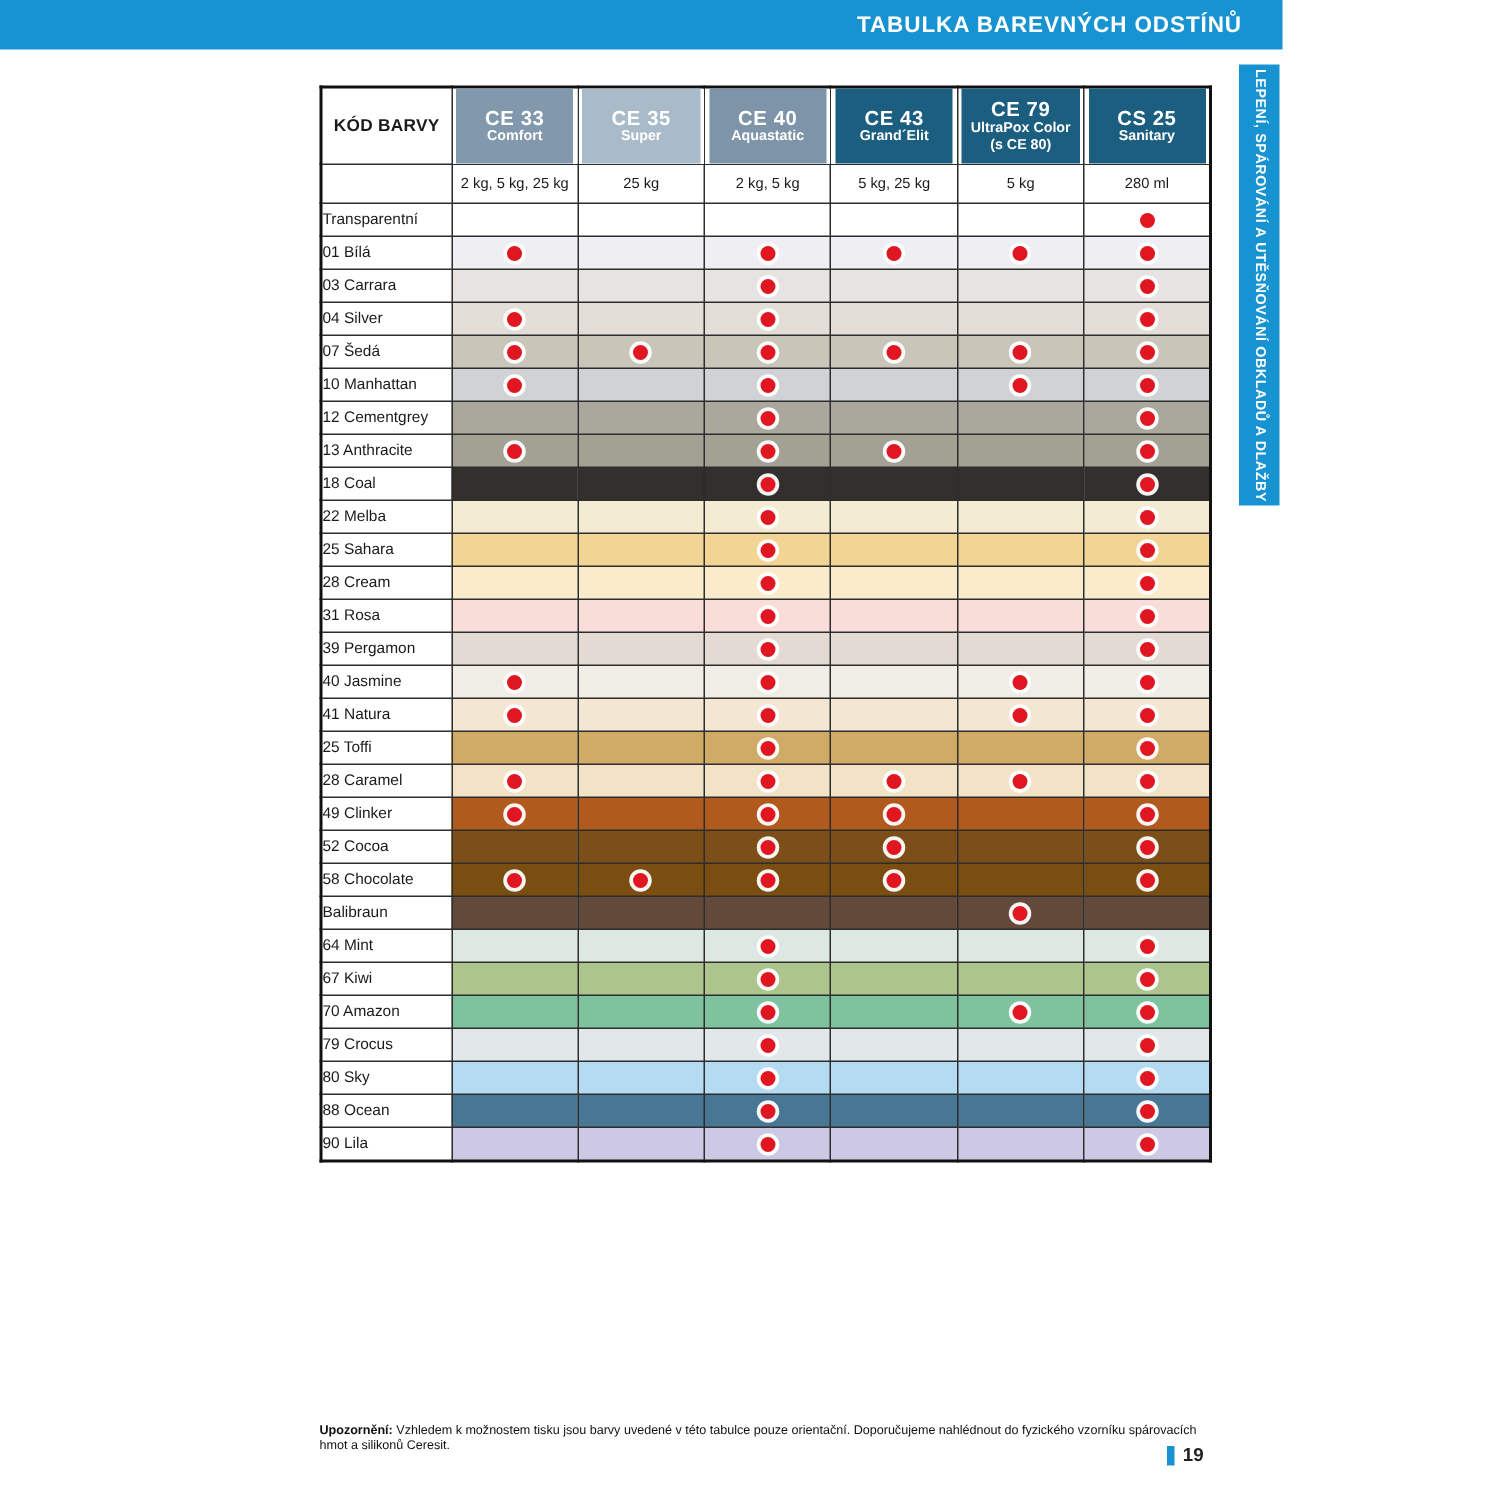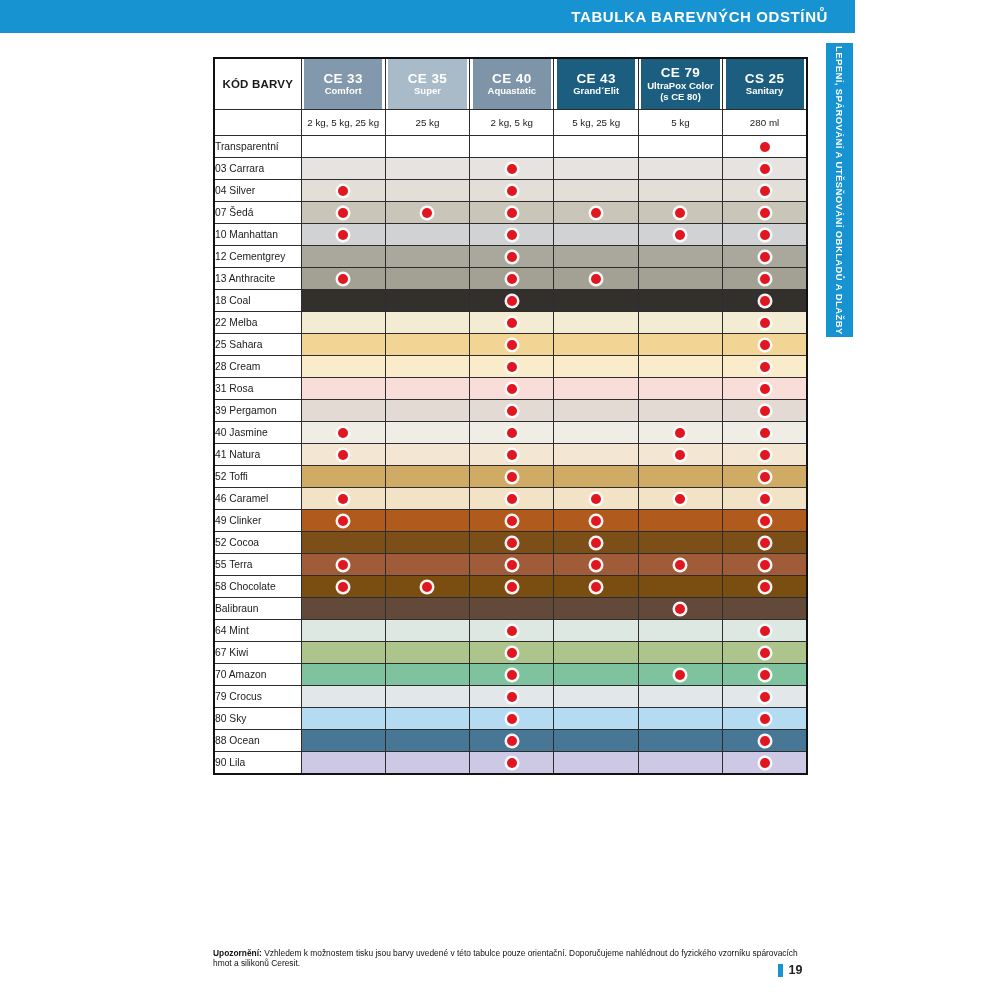--- a/index.html
+++ b/index.html
@@ -146,20 +146,39 @@
           <td class="swatch" style="background:#ffffff"></td>
           <td class="swatch" style="background:#ffffff"></td>
           <td class="swatch" style="background:#ffffff"></td>
           <td class="swatch" style="background:#ffffff"></td>
           <td class="swatch" style="background:#ffffff"></td>
           <td class="swatch" style="background:#ffffff">
             <div class="dot"></div>
           </td>
         </tr>
         <tr class="data-row">
+          <td class="label">01 Bílá</td>
+          <td class="swatch" style="background:#efeef3">
+            <div class="dot"></div>
+          </td>
+          <td class="swatch" style="background:#efeef3"></td>
+          <td class="swatch" style="background:#efeef3">
+            <div class="dot"></div>
+          </td>
+          <td class="swatch" style="background:#efeef3">
+            <div class="dot"></div>
+          </td>
+          <td class="swatch" style="background:#efeef3">
+            <div class="dot"></div>
+          </td>
+          <td class="swatch" style="background:#efeef3">
+            <div class="dot"></div>
+          </td>
+        </tr>
+        <tr class="data-row">
           <td class="label">03 Carrara</td>
           <td class="swatch" style="background:#e7e3e0"></td>
           <td class="swatch" style="background:#e7e3e0"></td>
           <td class="swatch" style="background:#e7e3e0">
             <div class="dot"></div>
           </td>
           <td class="swatch" style="background:#e7e3e0"></td>
           <td class="swatch" style="background:#e7e3e0"></td>
           <td class="swatch" style="background:#e7e3e0">
             <div class="dot"></div>
@@ -354,34 +373,34 @@
           </td>
           <td class="swatch" style="background:#f3e6d2"></td>
           <td class="swatch" style="background:#f3e6d2">
             <div class="dot"></div>
           </td>
           <td class="swatch" style="background:#f3e6d2">
             <div class="dot"></div>
           </td>
         </tr>
         <tr class="data-row">
-          <td class="label">52 Toffi</td>
+          <td class="label">25 Toffi</td>
           <td class="swatch" style="background:#d0ab66"></td>
           <td class="swatch" style="background:#d0ab66"></td>
           <td class="swatch" style="background:#d0ab66">
             <div class="dot"></div>
           </td>
           <td class="swatch" style="background:#d0ab66"></td>
           <td class="swatch" style="background:#d0ab66"></td>
           <td class="swatch" style="background:#d0ab66">
             <div class="dot"></div>
           </td>
         </tr>
         <tr class="data-row">
-          <td class="label">46 Caramel</td>
+          <td class="label">28 Caramel</td>
           <td class="swatch" style="background:#f2e3c6">
             <div class="dot"></div>
           </td>
           <td class="swatch" style="background:#f2e3c6"></td>
           <td class="swatch" style="background:#f2e3c6">
             <div class="dot"></div>
           </td>
           <td class="swatch" style="background:#f2e3c6">
             <div class="dot"></div>
           </td>
@@ -414,39 +433,20 @@
           <td class="swatch" style="background:#7d4f18"></td>
           <td class="swatch" style="background:#7d4f18"></td>
           <td class="swatch" style="background:#7d4f18">
             <div class="dot"></div>
           </td>
           <td class="swatch" style="background:#7d4f18">
             <div class="dot"></div>
           </td>
           <td class="swatch" style="background:#7d4f18"></td>
           <td class="swatch" style="background:#7d4f18">
-            <div class="dot"></div>
-          </td>
-        </tr>
-        <tr class="data-row">
-          <td class="label">55 Terra</td>
-          <td class="swatch" style="background:#a05c38">
-            <div class="dot"></div>
-          </td>
-          <td class="swatch" style="background:#a05c38"></td>
-          <td class="swatch" style="background:#a05c38">
-            <div class="dot"></div>
-          </td>
-          <td class="swatch" style="background:#a05c38">
-            <div class="dot"></div>
-          </td>
-          <td class="swatch" style="background:#a05c38">
-            <div class="dot"></div>
-          </td>
-          <td class="swatch" style="background:#a05c38">
             <div class="dot"></div>
           </td>
         </tr>
         <tr class="data-row">
           <td class="label">58 Chocolate</td>
           <td class="swatch" style="background:#7a4d10">
             <div class="dot"></div>
           </td>
           <td class="swatch" style="background:#7a4d10">
             <div class="dot"></div>

